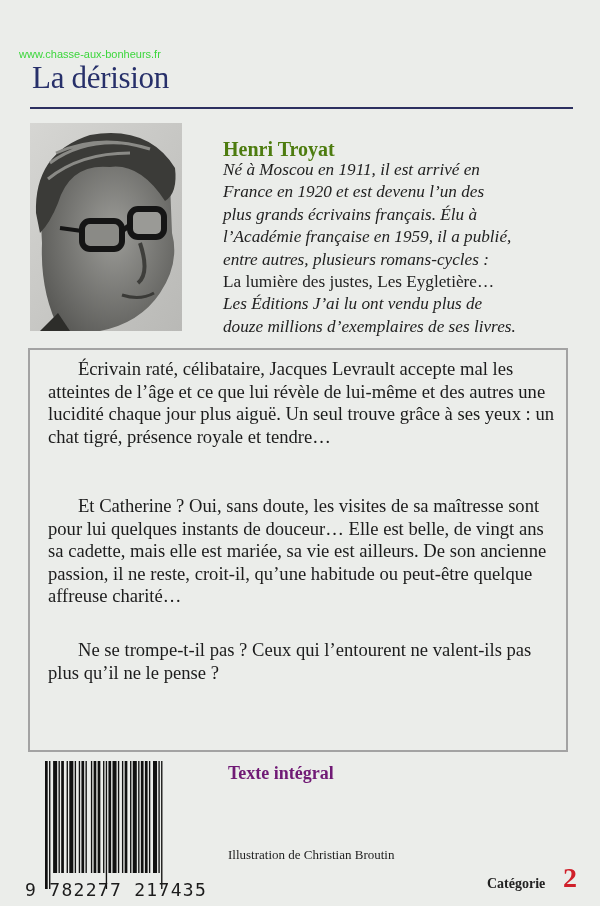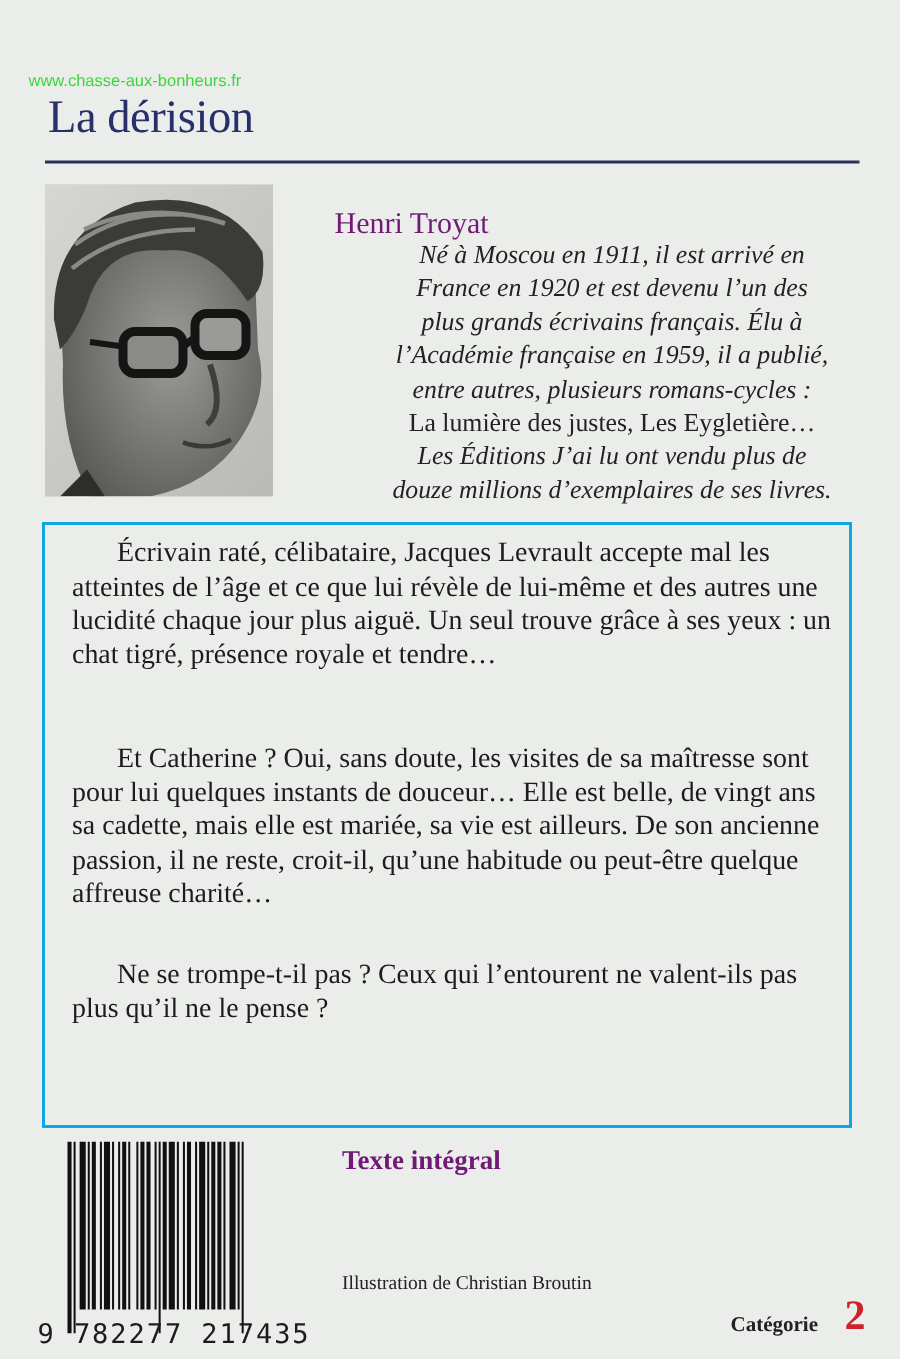--- a/index.html
+++ b/index.html
@@ -1,24 +1,24 @@
 <!DOCTYPE html>
 <html><head>
 <meta charset="utf-8">
 <style>
   html,body{margin:0;padding:0;}
   body{width:600px;height:906px;background:#ebedea;position:relative;overflow:hidden;font-family:"Liberation Serif","DejaVu Serif",serif;color:#1c1c1c;}
   .watermark{position:absolute;left:19px;top:48px;font-family:"Liberation Sans","DejaVu Sans",sans-serif;font-size:11px;color:#3cd63c;}
   .title{position:absolute;left:32px;top:60px;font-size:31px;color:#27306a;letter-spacing:-0.3px;}
   .rule{position:absolute;left:30px;top:107px;width:543px;height:2px;background:#2c3060;}
   .photo{position:absolute;left:30px;top:123px;width:152px;height:208px;background:#c9c9c6;overflow:hidden;}
-  .author{position:absolute;left:223px;top:138px;font-size:20px;font-weight:normal;color:#701a75;}
-  .bio{position:absolute;left:223px;top:159px;width:370px;font-size:17.2px;line-height:22.4px;color:#222;text-align:center;}
+  .author{position:absolute;left:223px;top:138px;font-size:20px;font-weight:bold;color:#4d7c0f;}
+  .bio{position:absolute;left:223px;top:159px;width:370px;font-size:17.2px;line-height:22.4px;color:#222;}
   .bio .i{font-style:italic;}
-  .blurb{position:absolute;left:28px;top:348px;width:540px;height:404px;border:2px solid #0ea5e9;box-sizing:border-box;padding-left:22px;}
+  .blurb{position:absolute;left:28px;top:348px;width:540px;height:404px;border:2px solid #a3a3a3;box-sizing:border-box;padding-left:22px;}
   .blurb p{margin:0;position:absolute;left:18px;width:510px;font-size:18.6px;line-height:22.5px;color:#1c1c1c;text-indent:30px;}
   .barcode{position:absolute;left:43px;top:761px;width:166px;height:128px;}
   .isbn-digits{position:absolute;left:25px;top:879px;font-family:"DejaVu Sans Mono","Liberation Mono",monospace;font-size:18px;color:#1c1c1c;letter-spacing:1.3px;}
   .texte{position:absolute;left:228px;top:763px;font-size:18px;font-weight:bold;color:#701a75;}
   .illus{position:absolute;left:228px;top:847px;font-size:13px;color:#222;}
   .fj{position:absolute;left:228px;top:929px;font-size:13.5px;color:#222;}
   .fj b{font-weight:bold;}
   .cat{position:absolute;left:487px;top:876px;font-size:14px;color:#222;font-weight:bold;}
   .cat-num{position:absolute;left:563px;top:862px;font-size:28px;font-weight:bold;color:#d0202a;}
 </style>

